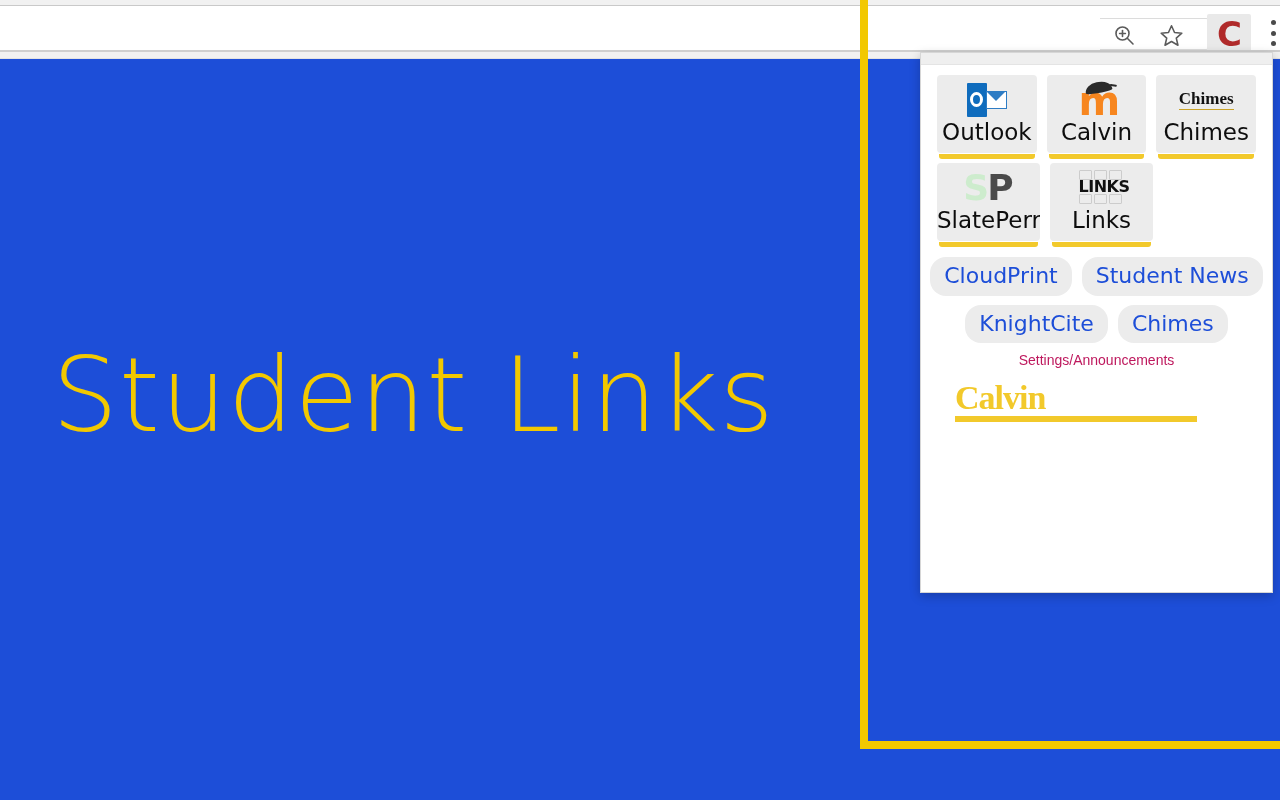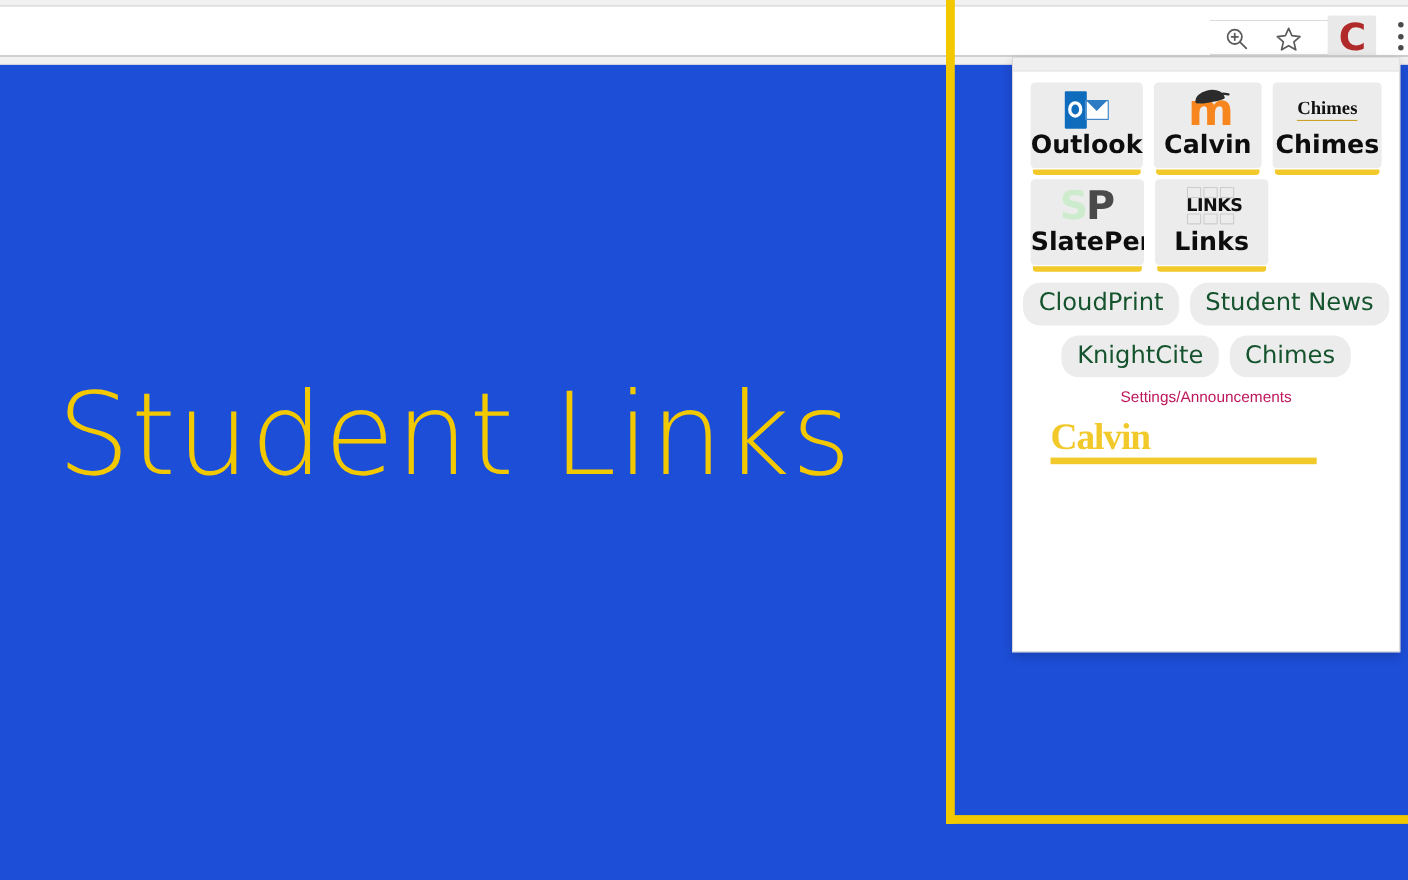--- a/index.html
+++ b/index.html
@@ -103,21 +103,21 @@
     cursor: pointer;
   }
   .tile::after {
     content: ""; position: absolute; left: 2px; right: 2px; bottom: -6px;
     height: 5px; background: #F2C92B; border-radius: 0 0 3px 3px;
   }
   .tile-icon { height: 38px; display: flex; align-items: center; justify-content: center; }
   .tile-label {
     font-family: "DejaVu Sans", sans-serif;
     font-size: 23px; color: #0d0d0d; line-height: 1; margin-top: 2px;
-    white-space: nowrap; overflow: hidden; max-width: 103px; font-weight: bold;
+    white-space: nowrap; overflow: hidden; max-width: 103px;
   }
 
   
   .ol { position: relative; width: 40px; height: 34px; }
   .ol-panel { position: absolute; left: 0; top: 0; width: 20px; height: 34px; background: #0F6CBD; border-radius: 1px; }
   .ol-o {
     position: absolute; left: 3.5px; top: 9px; width: 13px; height: 15px;
     border: 3.5px solid #ffffff; border-radius: 50%;
   }
   .ol-env { position: absolute; left: 19px; top: 8px; width: 21px; height: 18px; background: #ffffff; border: 1.6px solid #2e7cc4; }
@@ -163,21 +163,21 @@
   .linksg .txt {
     position: absolute; left: 0; top: 10px; width: 46px; text-align: center;
     font-family: "DejaVu Sans", sans-serif; font-weight: bold; font-size: 16px;
     color: #111; letter-spacing: -0.5px; background: #ececec; line-height: 13px;
   }
 
   
   .pill-row { display: flex; gap: 10px; justify-content: center; margin-bottom: 9px; }
   .pill {
     background: #ececec; border-radius: 16px;
-    font-family: "DejaVu Sans", sans-serif; font-size: 22px; color: #14532d;
+    font-family: "DejaVu Sans", sans-serif; font-size: 22px; color: #1d4ed8;
     padding: 7px 14px; line-height: 1.12; white-space: nowrap; cursor: pointer;
   }
   .pill-row.center { justify-content: center; }
   .settings-link {
     font-family: Liberation Sans, sans-serif; font-size: 14px; color: #be185d;
     text-align: center; margin-top: 4px; cursor: pointer;
   }
 
   
   .logo { margin-top: 14px; padding-left: 18px; }

